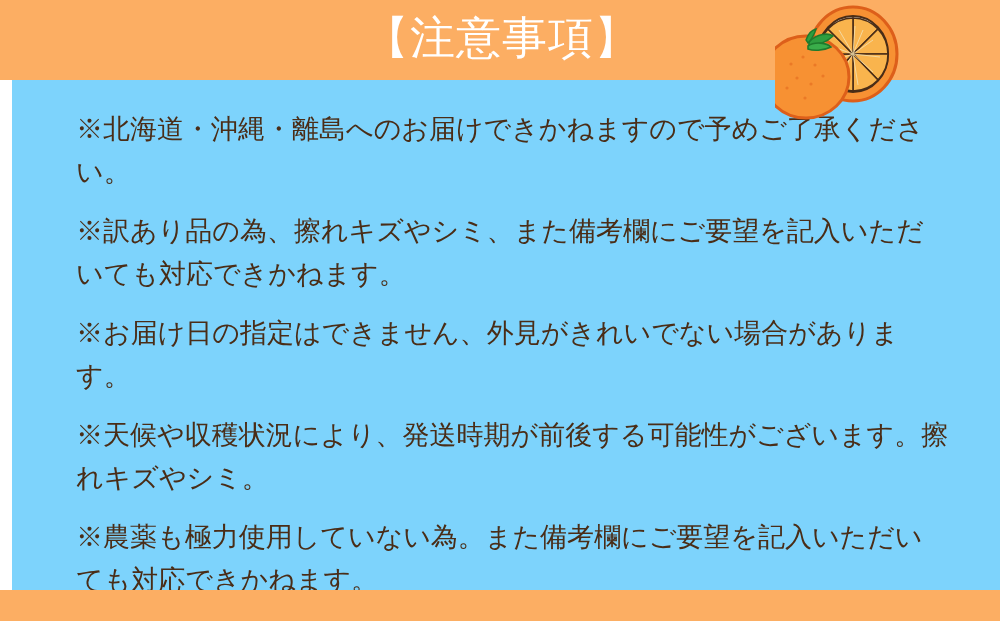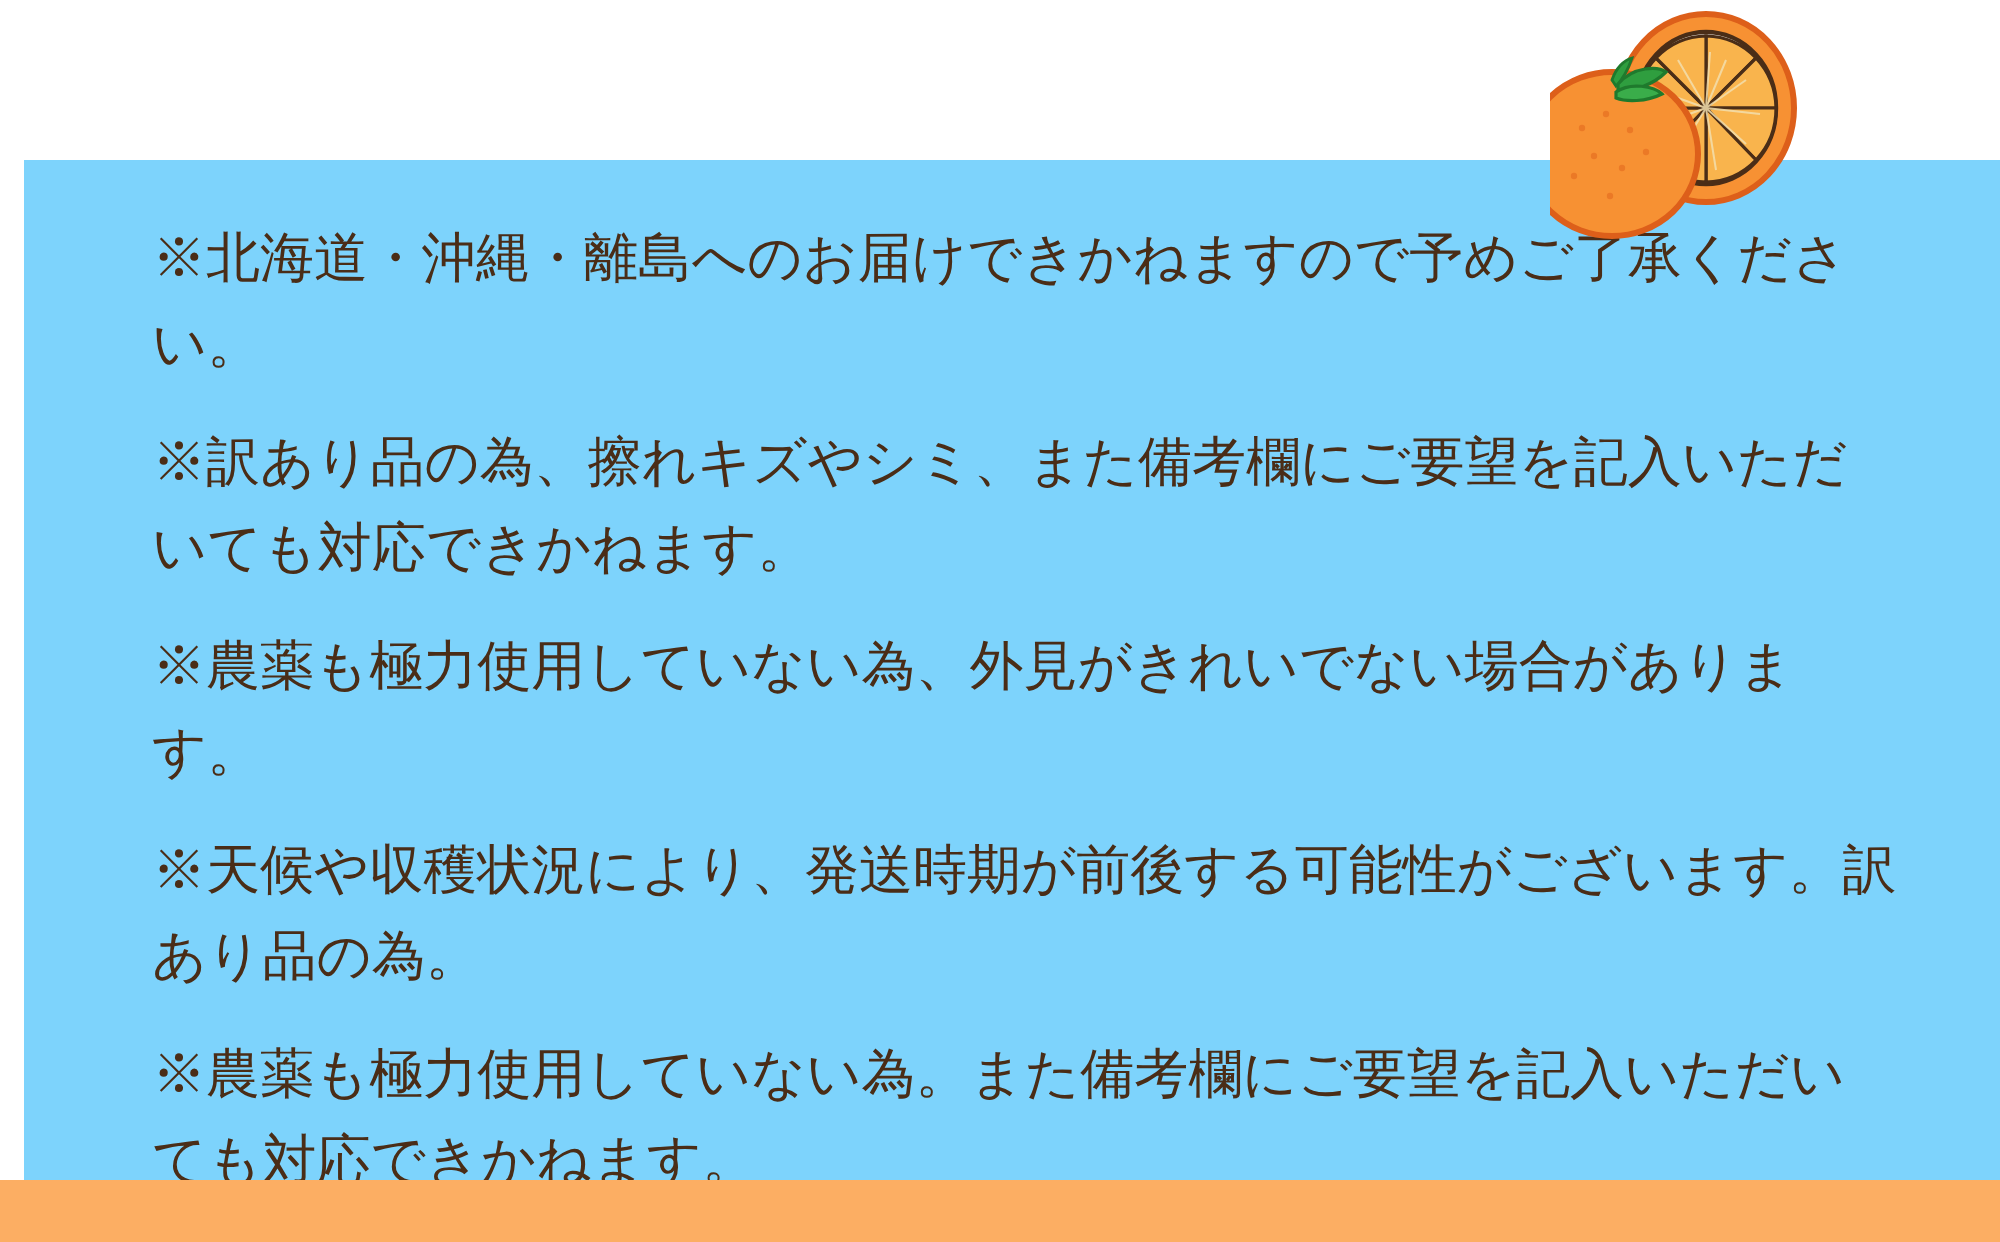--- a/index.html
+++ b/index.html
@@ -93,20 +93,23 @@
     width: 1000px;
     height: 31px;
     background: #fcae63;
   }
 </style>
 </head>
 <body>
 
 <div id="page">
 
+  <div id="header-banner">
+    <div id="header-title">【注意事項】</div>
+  </div>
 
   <div id="orange-illustration">
     <svg width="140" height="120" viewBox="0 0 140 120" xmlns="http://www.w3.org/2000/svg">
 
       <g>
         <ellipse cx="78" cy="52" rx="44" ry="47" fill="#f79133" stroke="#dd5f1a" stroke-width="3"></ellipse>
         <ellipse cx="78" cy="52" rx="35" ry="38" fill="#f6f3ee" stroke="#4a2d17" stroke-width="2.2"></ellipse>
 
         <g fill="#f9b44d" stroke="#4a2d17" stroke-width="1.6">
           <path d="M78 52 L78 16 A36 37 0 0 1 103 27 Z"></path>
@@ -151,21 +154,21 @@
           <path d="M33 44 C40 39 52 41 56 45 C48 49 38 49 33 47 Z" fill="#3aad4a" stroke="#1f7a2d" stroke-width="1.6"></path>
           <path d="M31 38 C33 32 37 28 41 27 C39 33 36 38 33 41 Z" fill="#2f9e3f" stroke="#1f7a2d" stroke-width="1.4"></path>
         </g>
       </g>
     </svg>
   </div>
 
   <div id="notice-body">
     <p class="notice-item">※北海道・沖縄・離島へのお届けできかねますので予めご了承ください。</p>
     <p class="notice-item">※訳あり品の為、擦れキズやシミ、また備考欄にご要望を記入いただいても対応できかねます。</p>
-    <p class="notice-item">※農薬も極力使用していない為、外見がきれいでない場合があります。</p>
-    <p class="notice-item">※天候や収穫状況により、発送時期が前後する可能性がございます。訳あり品の為。</p>
+    <p class="notice-item">※お届け日の指定はできません、外見がきれいでない場合があります。</p>
+    <p class="notice-item">※天候や収穫状況により、発送時期が前後する可能性がございます。擦れキズやシミ。</p>
     <p class="notice-item">※農薬も極力使用していない為。また備考欄にご要望を記入いただいても対応できかねます。</p>
     <p class="notice-item">※到着後は、すみやかに中身を確認いただき箱から取り出して風通しの良い冷暗所にて保管ください。</p>
   </div>
 
   <div id="footer-bar"></div>
 
 </div>
 
 </body></html>

